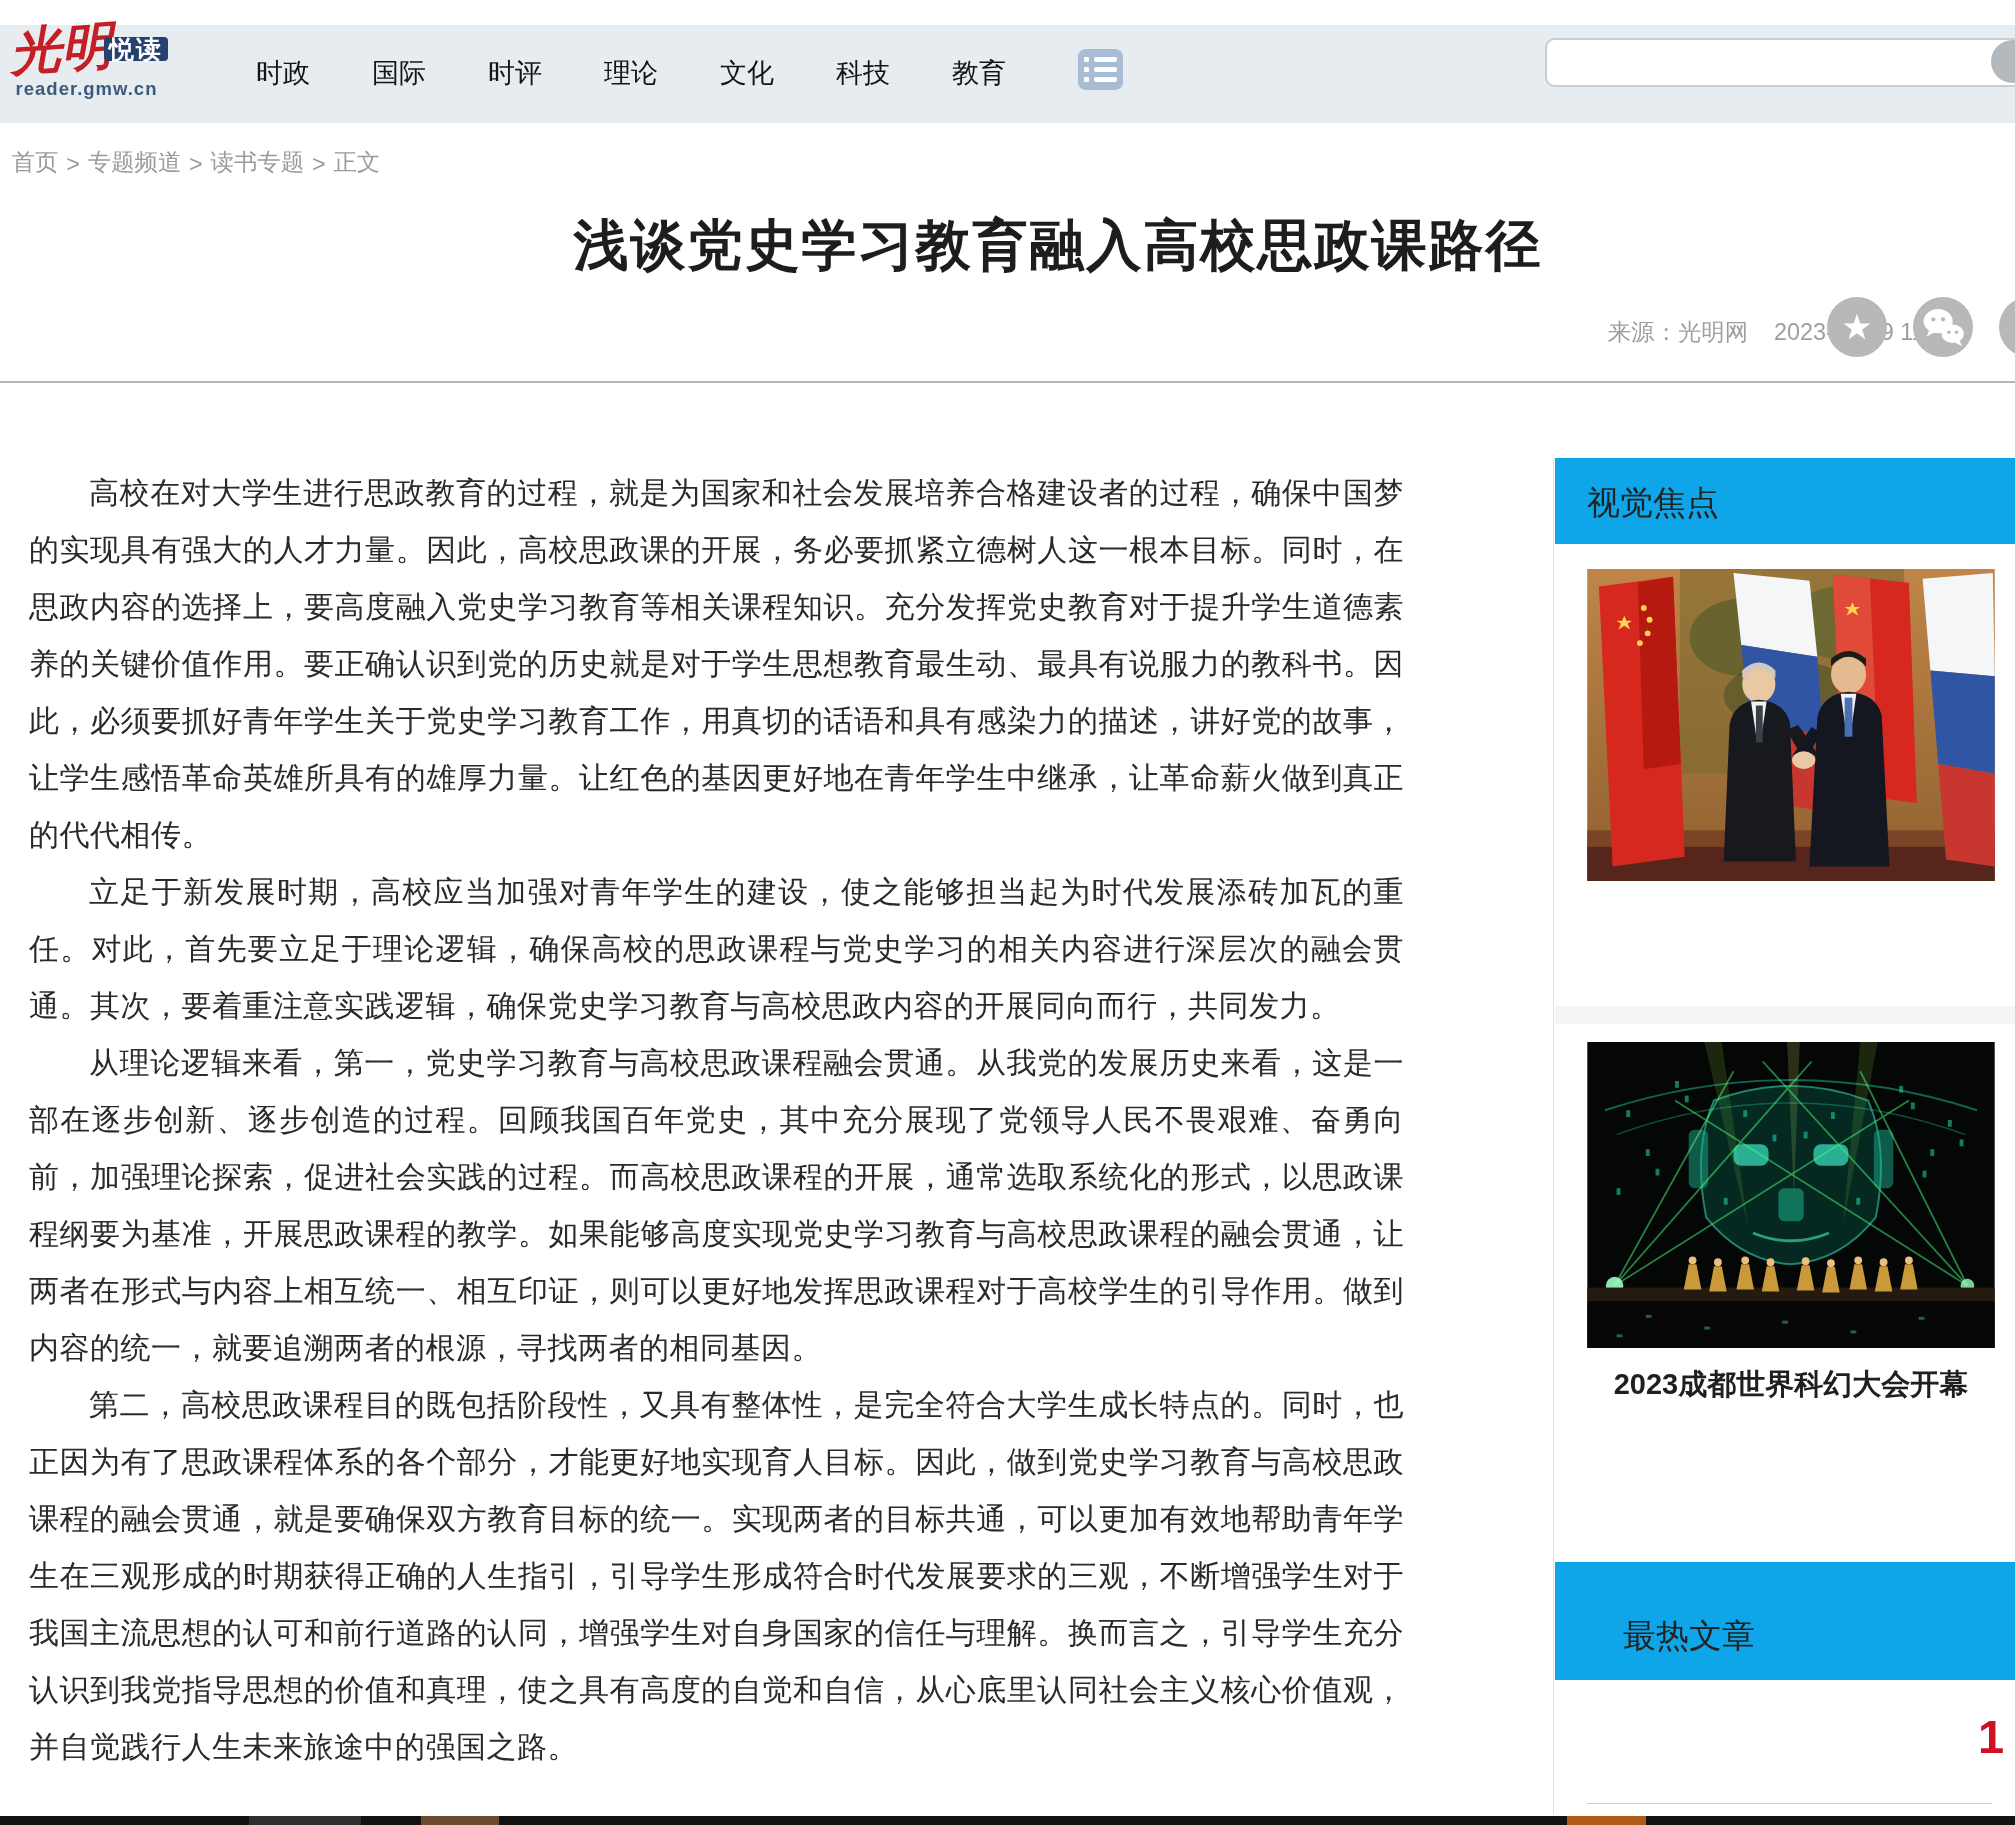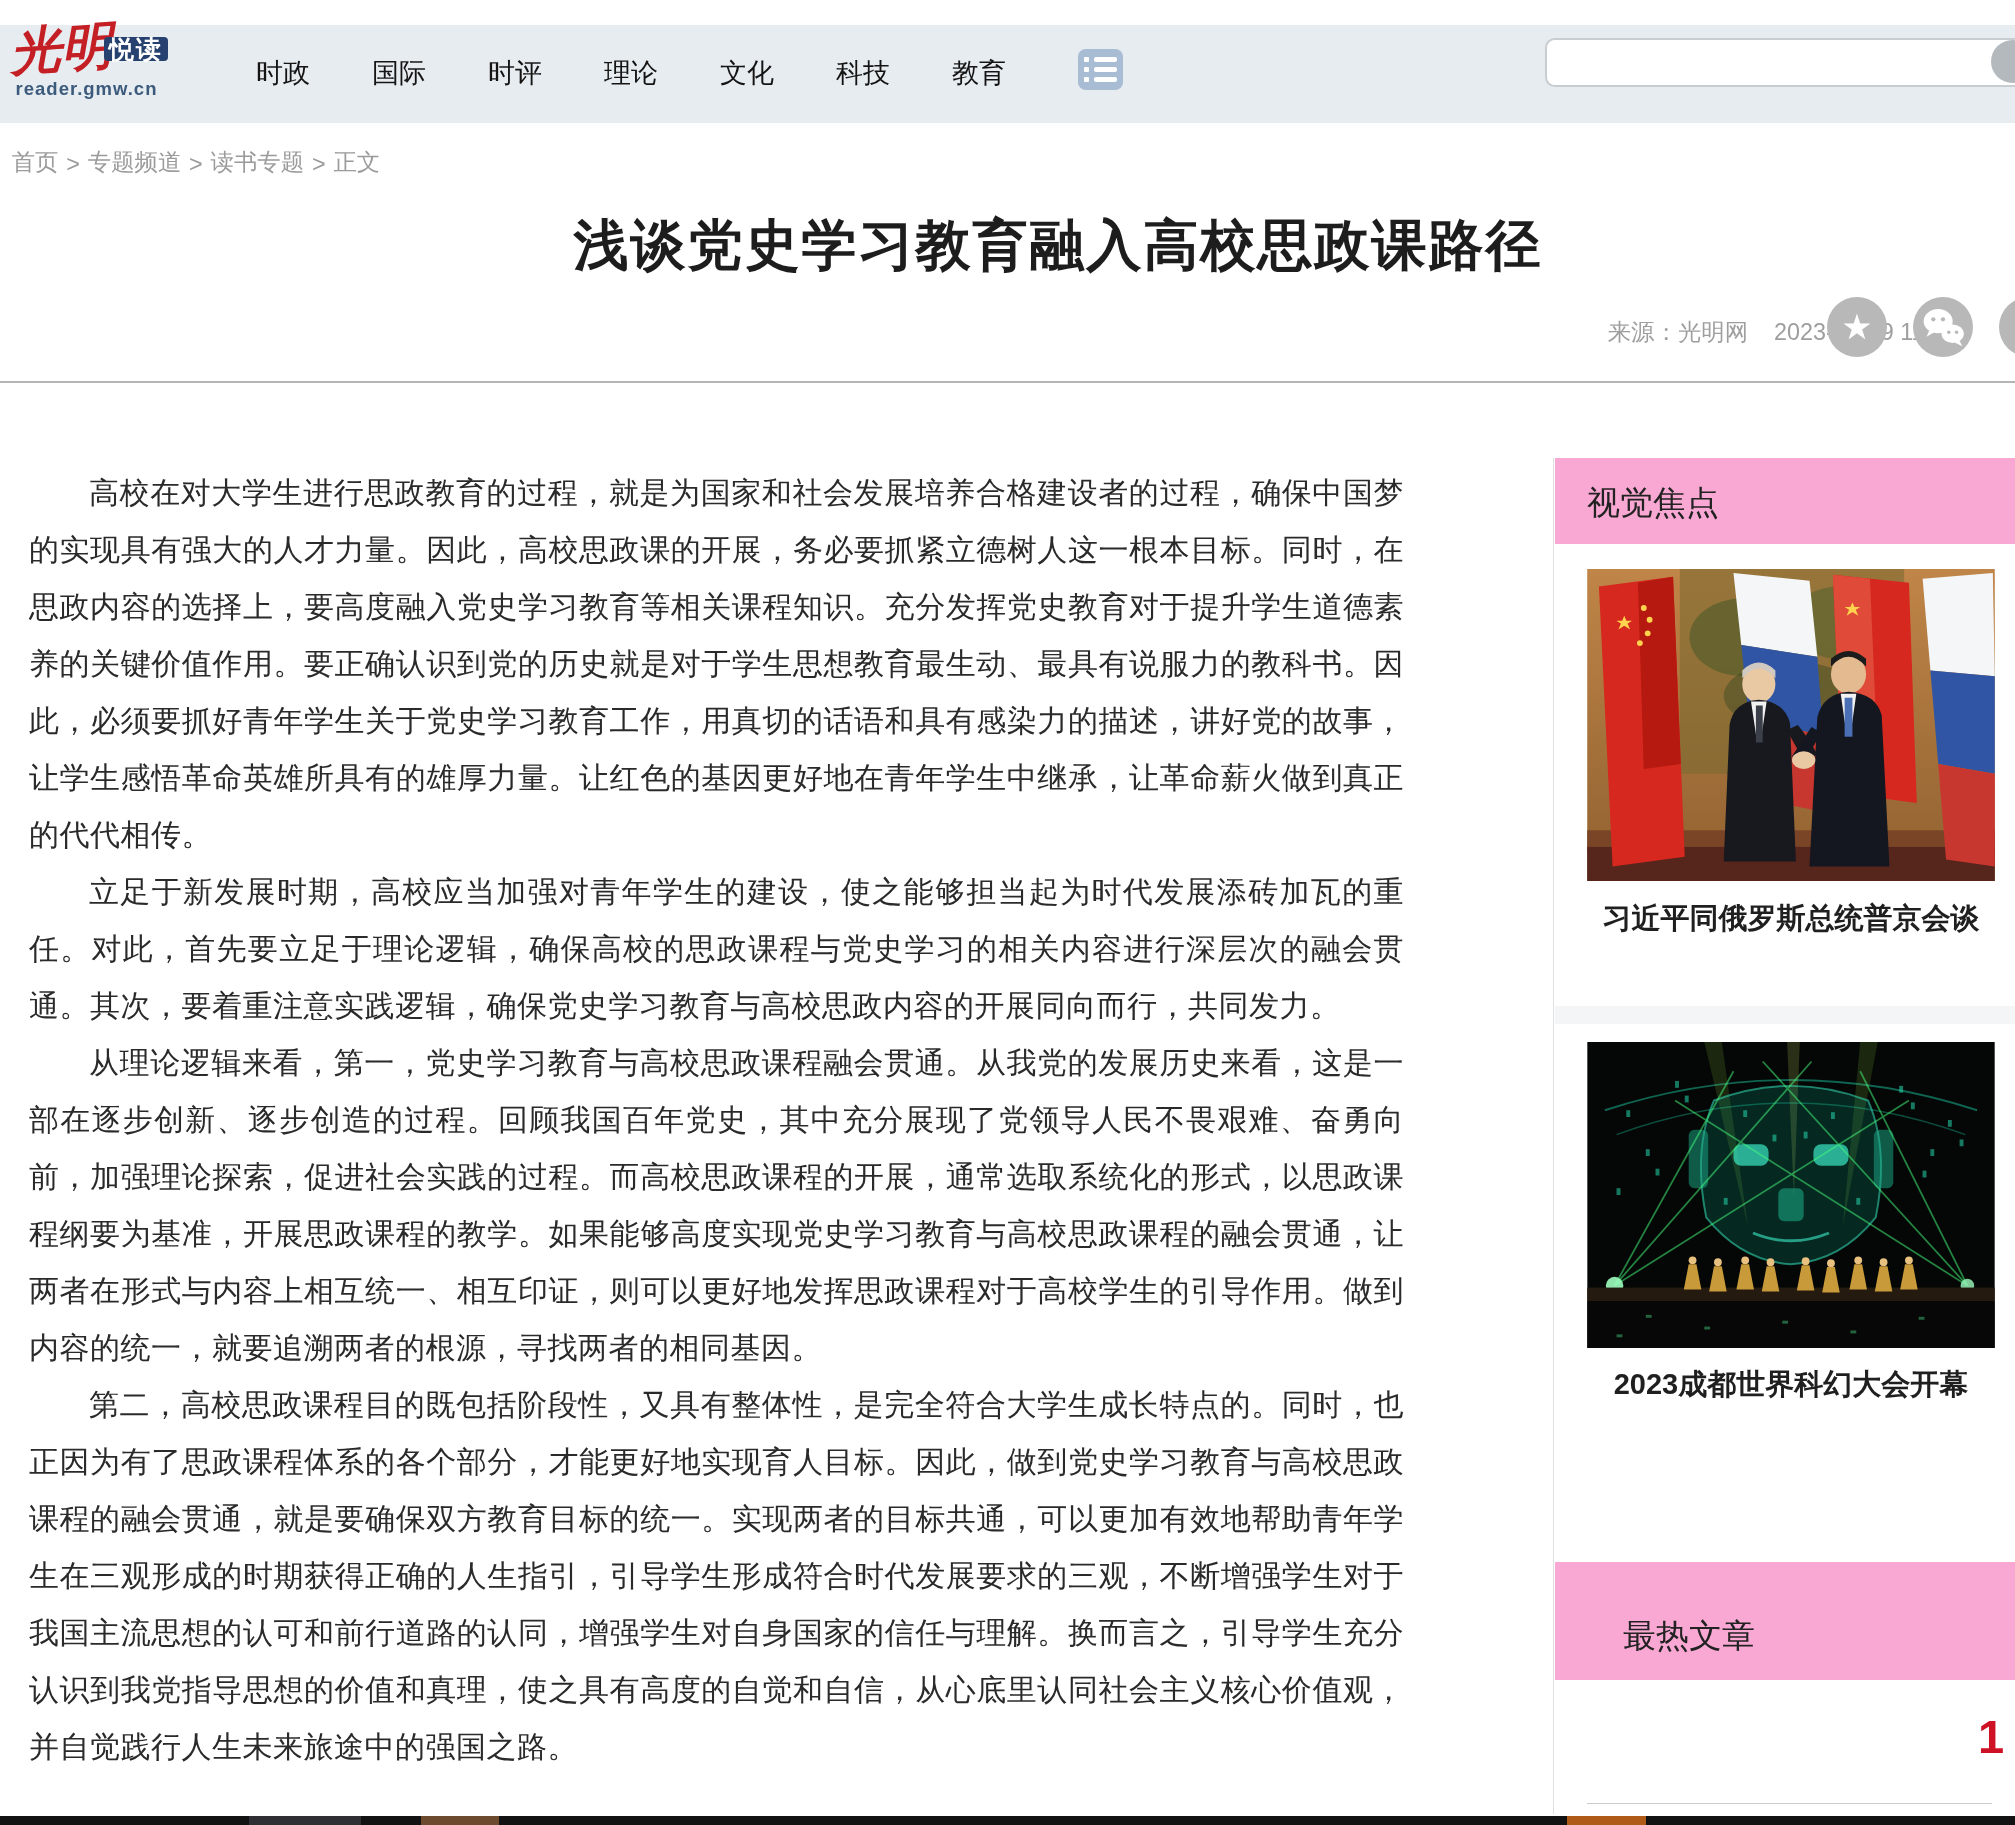--- a/index.html
+++ b/index.html
@@ -40,21 +40,21 @@
                       color:#fff;font-size:35px;font-family:"DejaVu Sans",sans-serif;}
   .head-divider{position:absolute;left:0;top:381px;width:2016px;height:2px;background:#b5b5b5;}
 
   
   .article-body{position:absolute;left:29px;top:464px;width:1375px;}
   .article-body p{margin:0;font-size:30px;line-height:57px;color:#2a2a2a;text-align:justify;
                   text-indent:2em;letter-spacing:0.5px;}
 
   
   .side-vline{position:absolute;left:1553px;top:458px;width:1px;height:1356px;background:#e0e0e0;}
-  .side-band{position:absolute;left:1555px;width:461px;background:#f9a8d4;}
+  .side-band{position:absolute;left:1555px;width:461px;background:#0ea5e9;}
   .band-focus{top:458px;height:86px;}
   .band-sep{top:1006px;height:17.6px;background:#f4f5f7;}
   .band-hot{top:1562px;height:118px;}
   .side-heading{position:absolute;left:32px;font-size:33px;color:#222;font-weight:500;}
   .heading-focus{top:23.4px;}
   .heading-hot{top:52px;margin-left:36px;}
   .side-photo{position:absolute;left:1587px;width:408px;overflow:hidden;}
   .photo1{top:569px;height:312px;}
   .photo2{top:1042px;height:306px;}
   .side-caption{position:absolute;left:1587px;width:408px;text-align:center;font-size:29px;font-weight:bold;color:#1f1f1f;}
@@ -207,21 +207,20 @@
       <path d="M250,100 Q268,80 286,100 L286,92 Q268,76 250,92 Z" fill="#1c1c1c"></path>
       <path d="M228,305 L236,152 Q242,128 268,126 Q296,128 302,150 L310,305 Z" fill="#141720"></path>
       <polygon points="260,128 276,128 270,170 266,170" fill="#f2f2f2"></polygon>
       <rect x="264" y="132" width="8" height="40" fill="#4a6fb5"></rect>
 
       <path d="M205,165 Q215,185 224,198 L236,190 Q226,172 216,160 Z" fill="#17191e"></path>
       <path d="M240,168 Q230,186 222,198 L210,192 Q222,174 230,162 Z" fill="#141720"></path>
       <ellipse cx="222" cy="196" rx="12" ry="9" fill="#e9c8a4"></ellipse>
     </svg>
   </div>
-  <div class="side-caption cap1">习近平同俄罗斯总统普京会谈</div>
 
   <div class="side-band band-sep"></div>
 
   <div class="side-photo photo2">
     <svg width="408" height="306" viewBox="0 0 418 314">
       <rect width="418" height="314" fill="#040705"></rect>
       <path d="M18,70 Q209,8 400,70" stroke="#17a385" stroke-width="2" fill="none" opacity="0.6"></path>
       <path d="M30,95 Q209,30 388,95" stroke="#17a385" stroke-width="1.5" fill="none" opacity="0.45"></path>
 
       <polygon points="120,0 138,0 165,190" fill="#a8e84e" opacity="0.14"></polygon>

